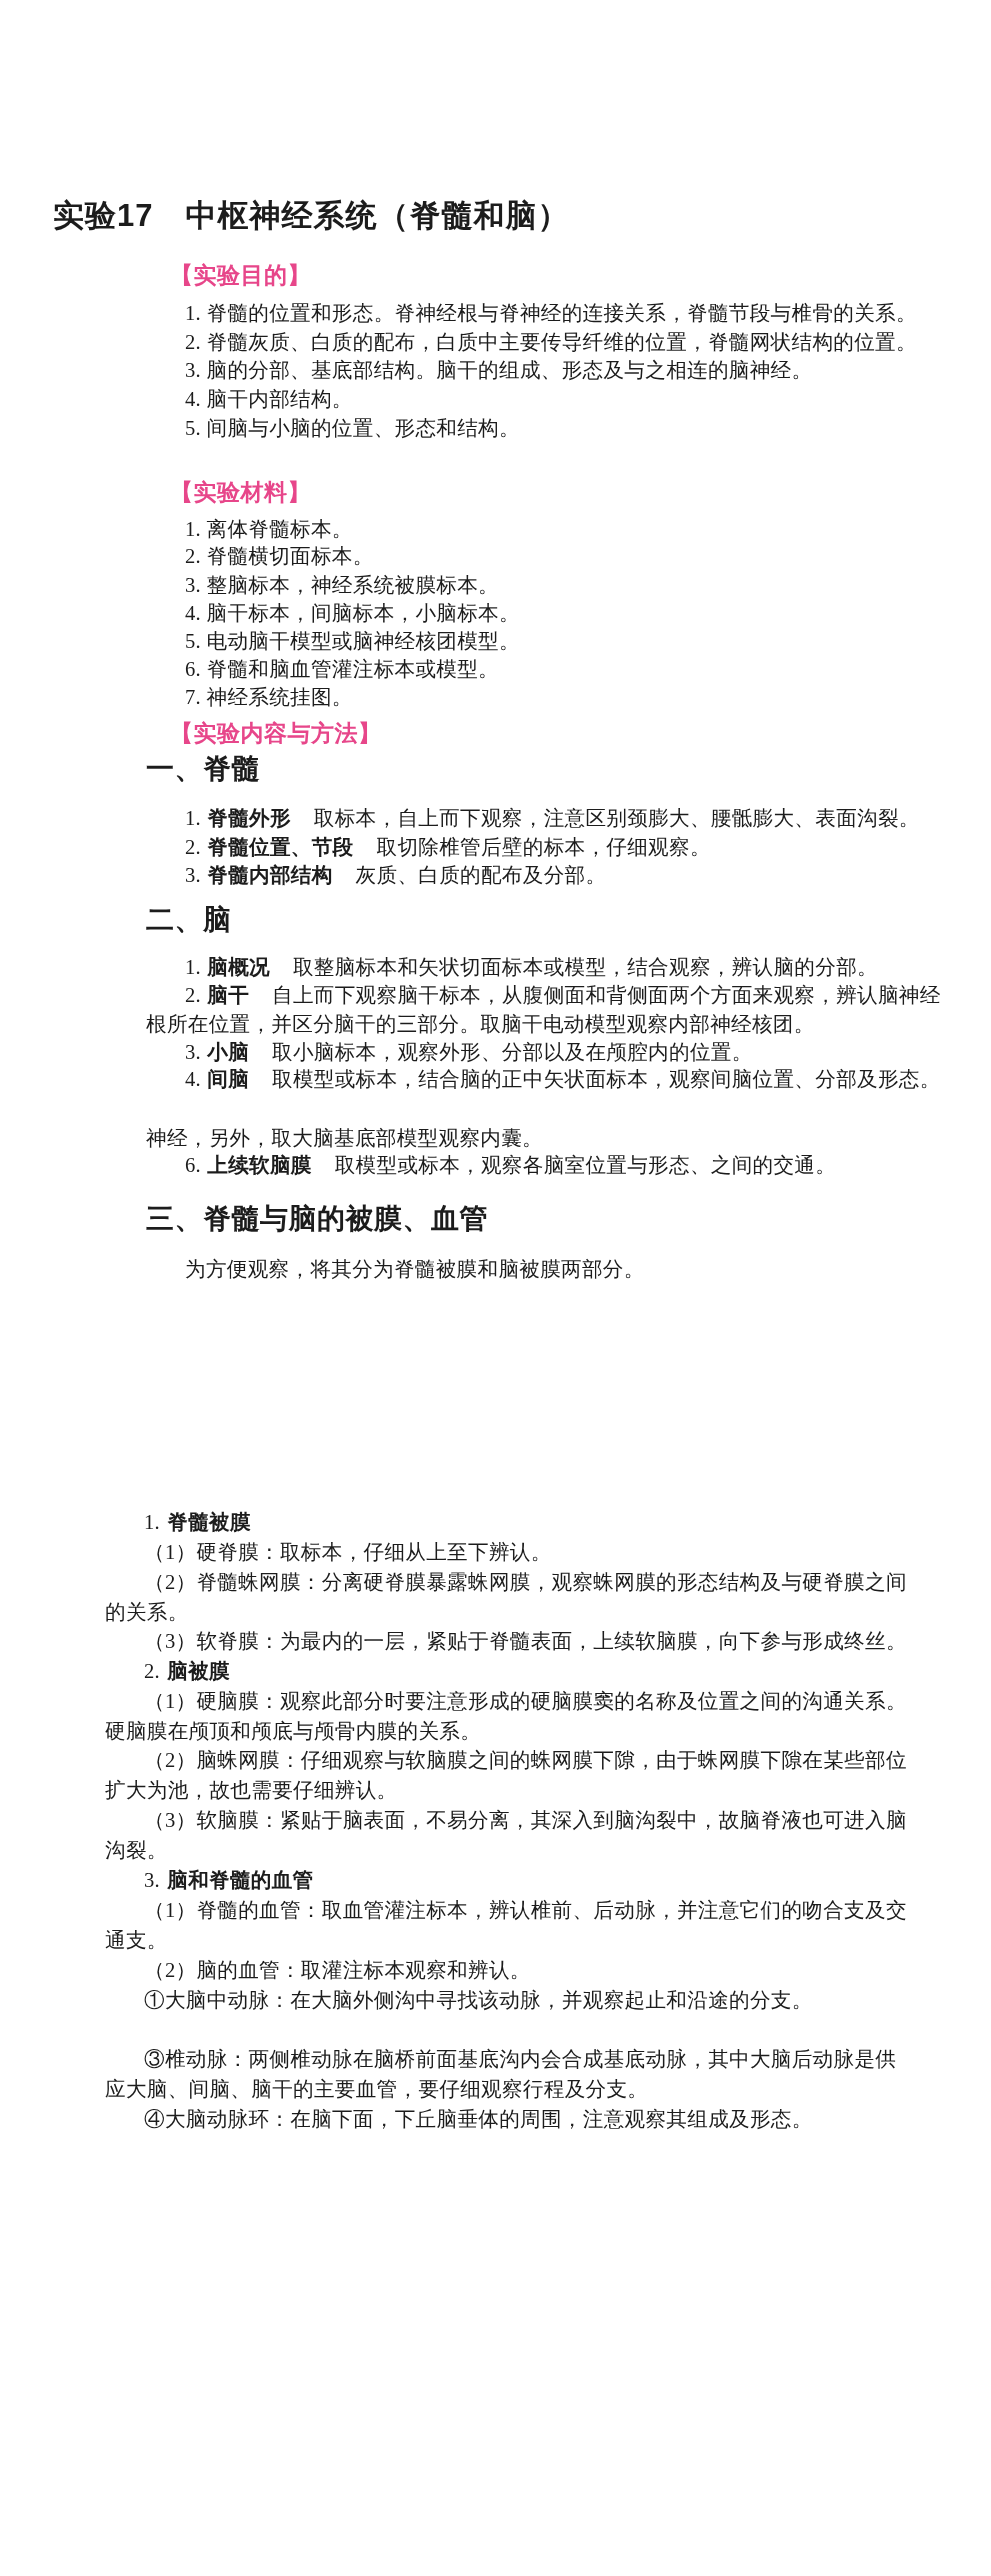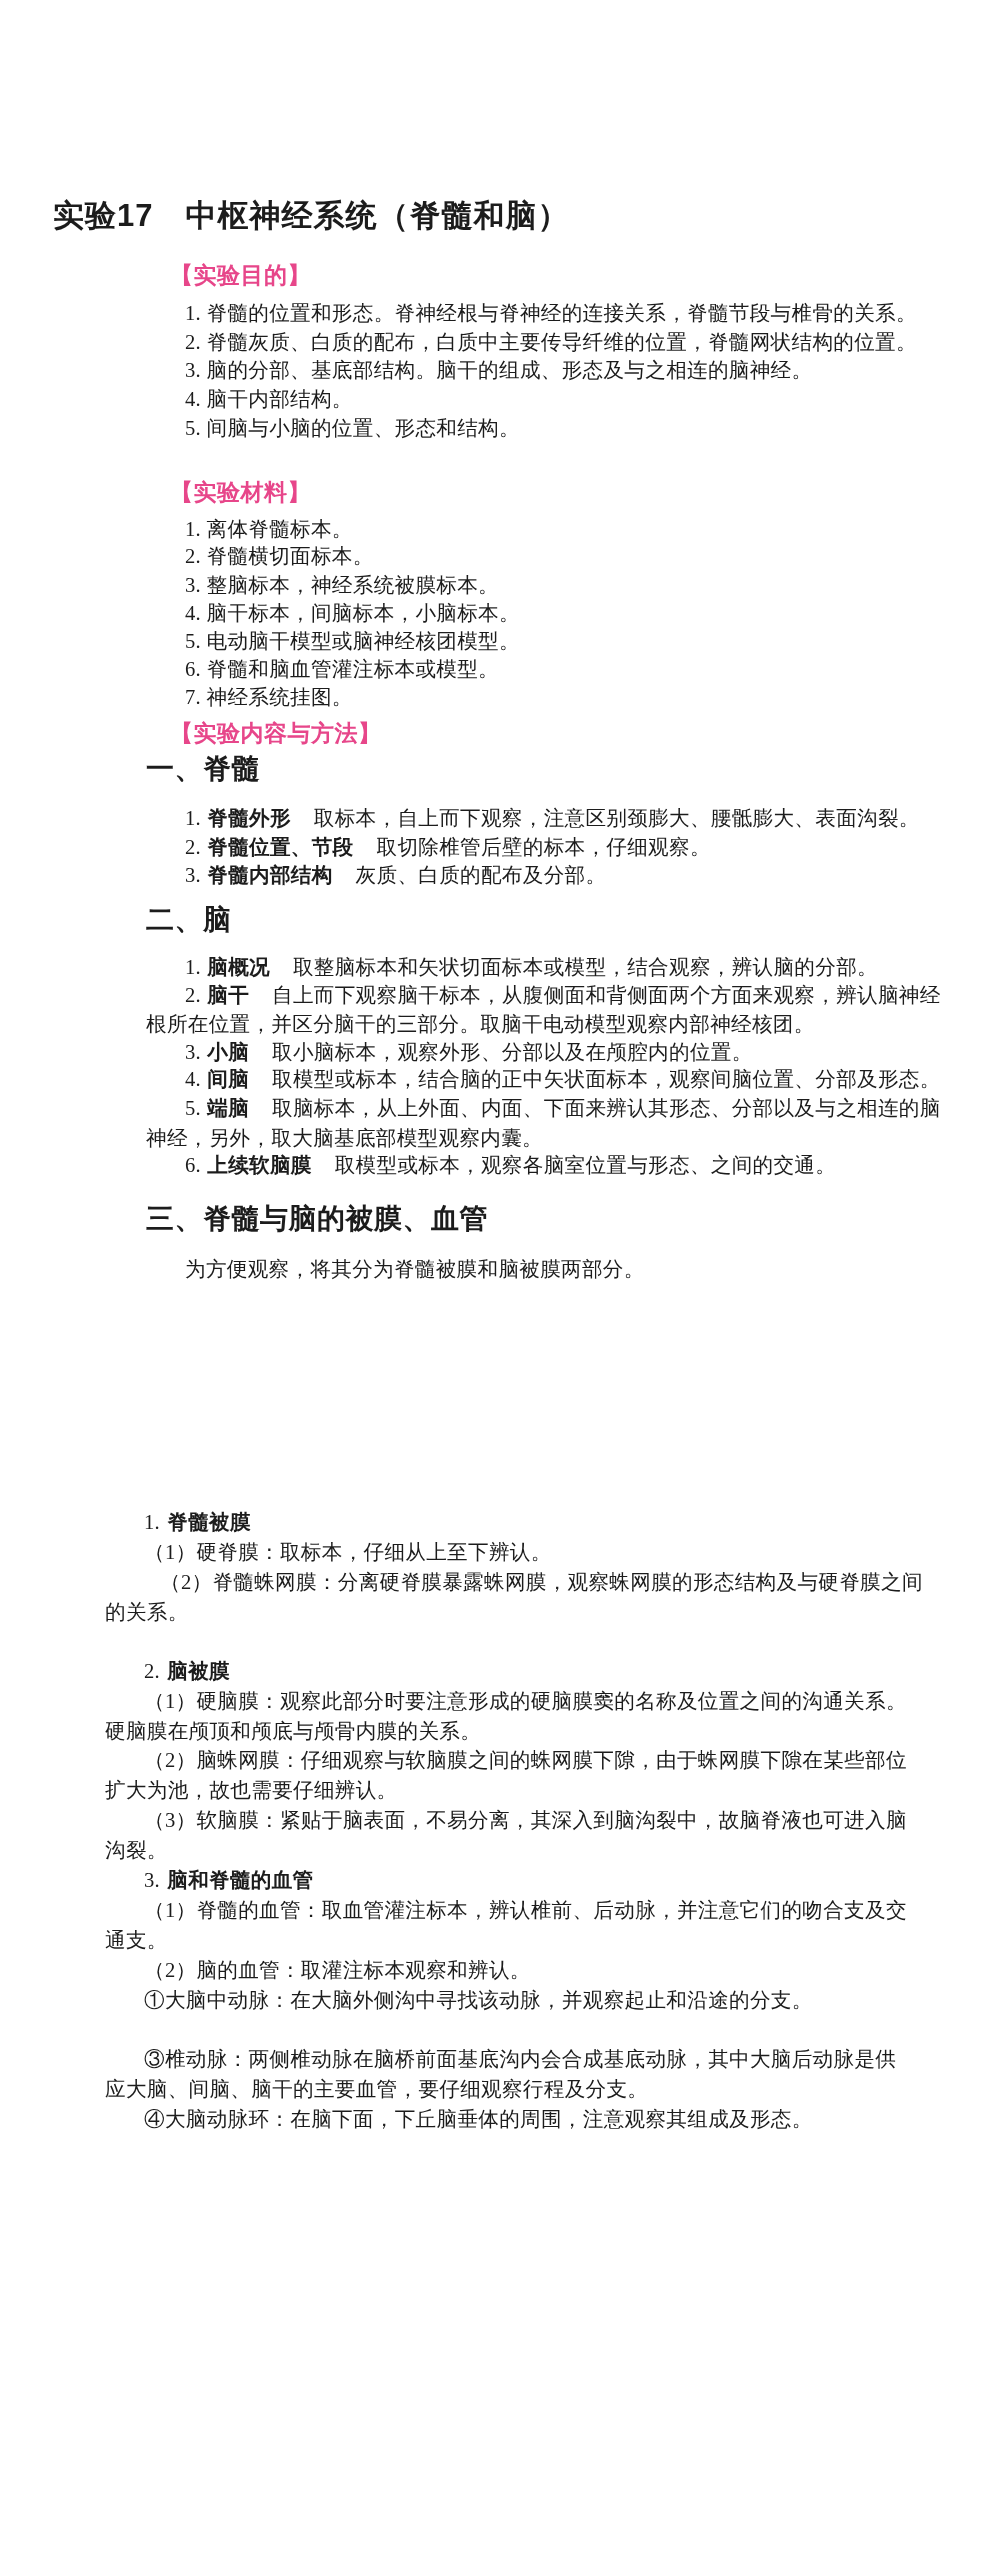--- a/index.html
+++ b/index.html
@@ -88,37 +88,35 @@
   <div class="line" style="left:185px;top:980px">
     <span class="num">2.</span><span class="hei label">脑干</span><span>自上而下观察脑干标本，从腹侧面和背侧面两个方面来观察，辨认脑神经</span>
   </div>
   <div class="line" style="left:146px;top:1009px">根所在位置，并区分脑干的三部分。取脑干电动模型观察内部神经核团。</div>
   <div class="line" style="left:185px;top:1037px">
     <span class="num">3.</span><span class="hei label">小脑</span><span>取小脑标本，观察外形、分部以及在颅腔内的位置。</span>
   </div>
   <div class="line" style="left:185px;top:1064px">
     <span class="num">4.</span><span class="hei label">间脑</span><span>取模型或标本，结合脑的正中矢状面标本，观察间脑位置、分部及形态。</span>
   </div>
-  <div class="line" style="left:185px;top:1093px">
-    <span class="num">5.</span><span class="hei label">端脑</span><span>取脑标本，从上外面、内面、下面来辨认其形态、分部以及与之相连的脑</span>
-  </div>
   <div class="line" style="left:146px;top:1123px">神经，另外，取大脑基底部模型观察内囊。</div>
   <div class="line" style="left:185px;top:1150px">
     <span class="num">6.</span><span class="hei label">上续软脑膜</span><span>取模型或标本，观察各脑室位置与形态、之间的交通。</span>
   </div>
 
   <div class="line hei part-heading" style="left:146px;top:1200px">三、脊髓与脑的被膜、血管</div>
   <div class="line" style="left:185px;top:1254px">为方便观察，将其分为脊髓被膜和脑被膜两部分。</div>
 
   <div class="line" style="left:144px;top:1507px">
     <span class="num-tight">1.</span><span class="hei">脊髓被膜</span>
   </div>
   <div class="line" style="left:144px;top:1537px">（1）硬脊膜：取标本，仔细从上至下辨认。</div>
-  <div class="line" style="left:160px;top:1567px">（2）脊髓蛛网膜：分离硬脊膜暴露蛛网膜，观察蛛网膜的形态结构及与硬脊膜之间</div>
+  <div class="line" style="left:144px;top:1567px">（2）脊髓蛛网膜：分离硬脊膜暴露蛛网膜，观察蛛网膜的形态结构及与硬脊膜之间</div>
   <div class="line" style="left:105px;top:1597px">的关系。</div>
+  <div class="line" style="left:144px;top:1626px">（3）软脊膜：为最内的一层，紧贴于脊髓表面，上续软脑膜，向下参与形成终丝。</div>
 
   <div class="line" style="left:144px;top:1656px">
     <span class="num-tight">2.</span><span class="hei">脑被膜</span>
   </div>
   <div class="line" style="left:144px;top:1686px">（1）硬脑膜：观察此部分时要注意形成的硬脑膜窦的名称及位置之间的沟通关系。</div>
   <div class="line" style="left:105px;top:1716px">硬脑膜在颅顶和颅底与颅骨内膜的关系。</div>
   <div class="line" style="left:144px;top:1745px">（2）脑蛛网膜：仔细观察与软脑膜之间的蛛网膜下隙，由于蛛网膜下隙在某些部位</div>
   <div class="line" style="left:105px;top:1775px">扩大为池，故也需要仔细辨认。</div>
   <div class="line" style="left:144px;top:1805px">（3）软脑膜：紧贴于脑表面，不易分离，其深入到脑沟裂中，故脑脊液也可进入脑</div>
   <div class="line" style="left:105px;top:1835px">沟裂。</div>

